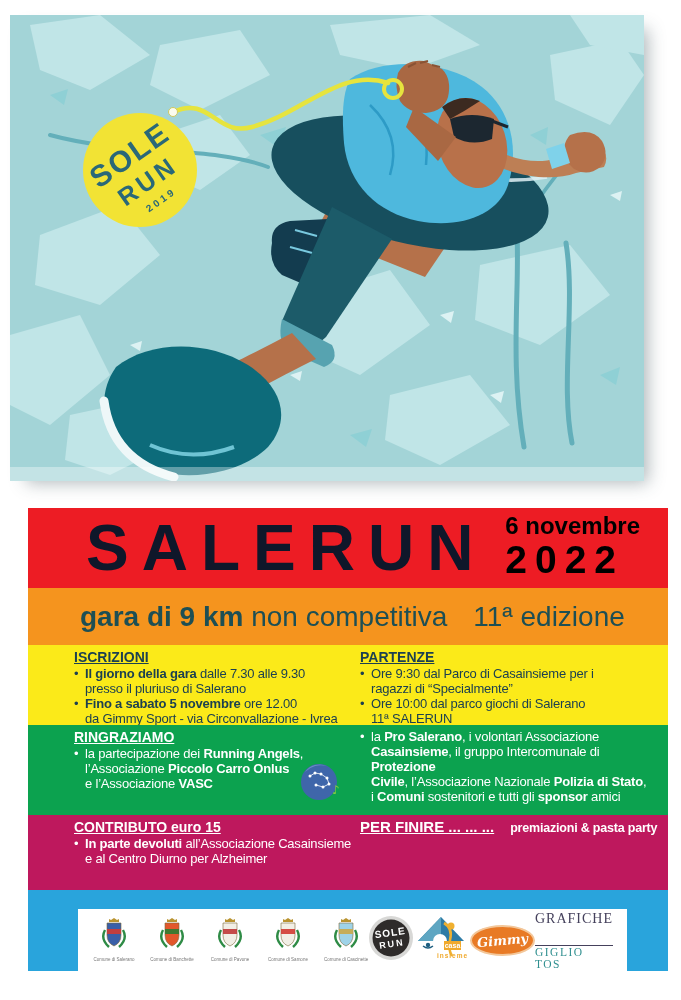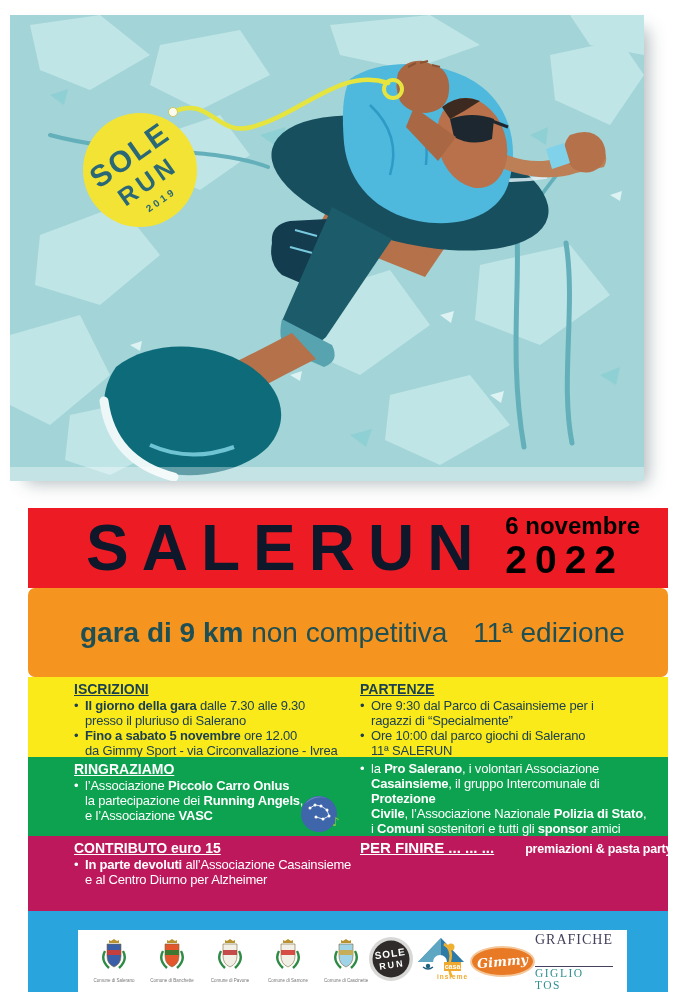--- a/index.html
+++ b/index.html
@@ -8,23 +8,23 @@
 
   
   .illo{position:absolute;left:10px;top:15px;width:634px;height:466px;
         box-shadow:10px 8px 16px -6px rgba(50,70,80,.38);}
   .illo svg{display:block;}
 
   
   .info{position:absolute;left:28px;top:508px;width:640px;}
   .band{position:relative;width:100%;}
   .band-red{height:80px;background:#ed1c24;}
-  .band-orange{height:89px;background:#f5941e;border-radius:7px;}
+  .band-orange{height:57px;background:#f5941e;}
   .band-yellow{height:80px;background:#fbea19;}
-  .band-green{height:79px;background:#0ca24f;}
+  .band-green{height:90px;background:#0ca24f;}
   .band-purple{height:75px;background:#be185d;}
   .band-blue{height:81px;background:#29a4dc;}
 
   .salerun-title{position:absolute;left:58px;top:1px;font-size:64px;line-height:78px;
         font-weight:800;letter-spacing:13px;color:#0f172a;}
   .dateblock{position:absolute;right:28px;top:5px;text-align:left;color:#000000;}
   .date1{font-size:24px;font-weight:600;line-height:26px;}
   .date2{font-size:39px;font-weight:800;letter-spacing:8px;line-height:42px;}
 
   .orange-line{position:absolute;left:52px;top:50%;transform:translateY(-50%);
@@ -36,21 +36,21 @@
         letter-spacing:-0.2px;}
   .colL{left:46px;width:288px;}
   .colR{left:332px;width:306px;}
   .band-green .col,.band-purple .col{color:#ffffff;}
   .bhead{font-weight:800;font-size:14px;line-height:16px;margin-bottom:1px;letter-spacing:0;text-decoration:underline;}
   .bullet{display:flex;}
   .bullet .dot{width:11px;flex:none;text-align:left;}
   .bullet .blines{flex:1;}
   .bb{font-weight:800;}
   .purple-head-row{white-space:nowrap;}
-  .purple-note{font-size:12.5px;font-weight:800;margin-left:31px;}
+  .purple-note{font-size:12.5px;font-weight:800;margin-left:16px;}
 
   .globe{position:absolute;left:268px;top:34px;}
 
   
   .panel{position:absolute;left:50px;top:19px;width:549px;height:62px;background:#fff;
         box-sizing:border-box;display:flex;align-items:center;justify-content:space-between;
         padding:0 14px;}
   .crest{text-align:center;width:44px;}
   .crest .cap{font-size:4.5px;color:#777;white-space:nowrap;margin-top:1px;}
   .casa-wrap{text-align:center;}
@@ -238,22 +238,22 @@
       </div>
     </div>
 
     <div class="band band-green">
       <div class="col colL">
         <div class="bhead">RINGRAZIAMO</div>
         <div>
             <div class="bullet">
               <span class="dot">•</span>
               <div class="blines">
+                <div class="bline"><span>la partecipazione dei </span><span class="bb">Running Angels</span><span>,</span></div>
                 <div class="bline"><span>l’Associazione </span><span class="bb">Piccolo Carro Onlus</span></div>
-                <div class="bline"><span>la partecipazione dei </span><span class="bb">Running Angels</span><span>,</span></div>
                 <div class="bline"><span>e l’Associazione </span><span class="bb">VASC</span></div>
               </div>
             </div>
           </div>
       </div>
       <div class="col colR">
         <div>
             <div class="bullet">
               <span class="dot">•</span>
               <div class="blines">

